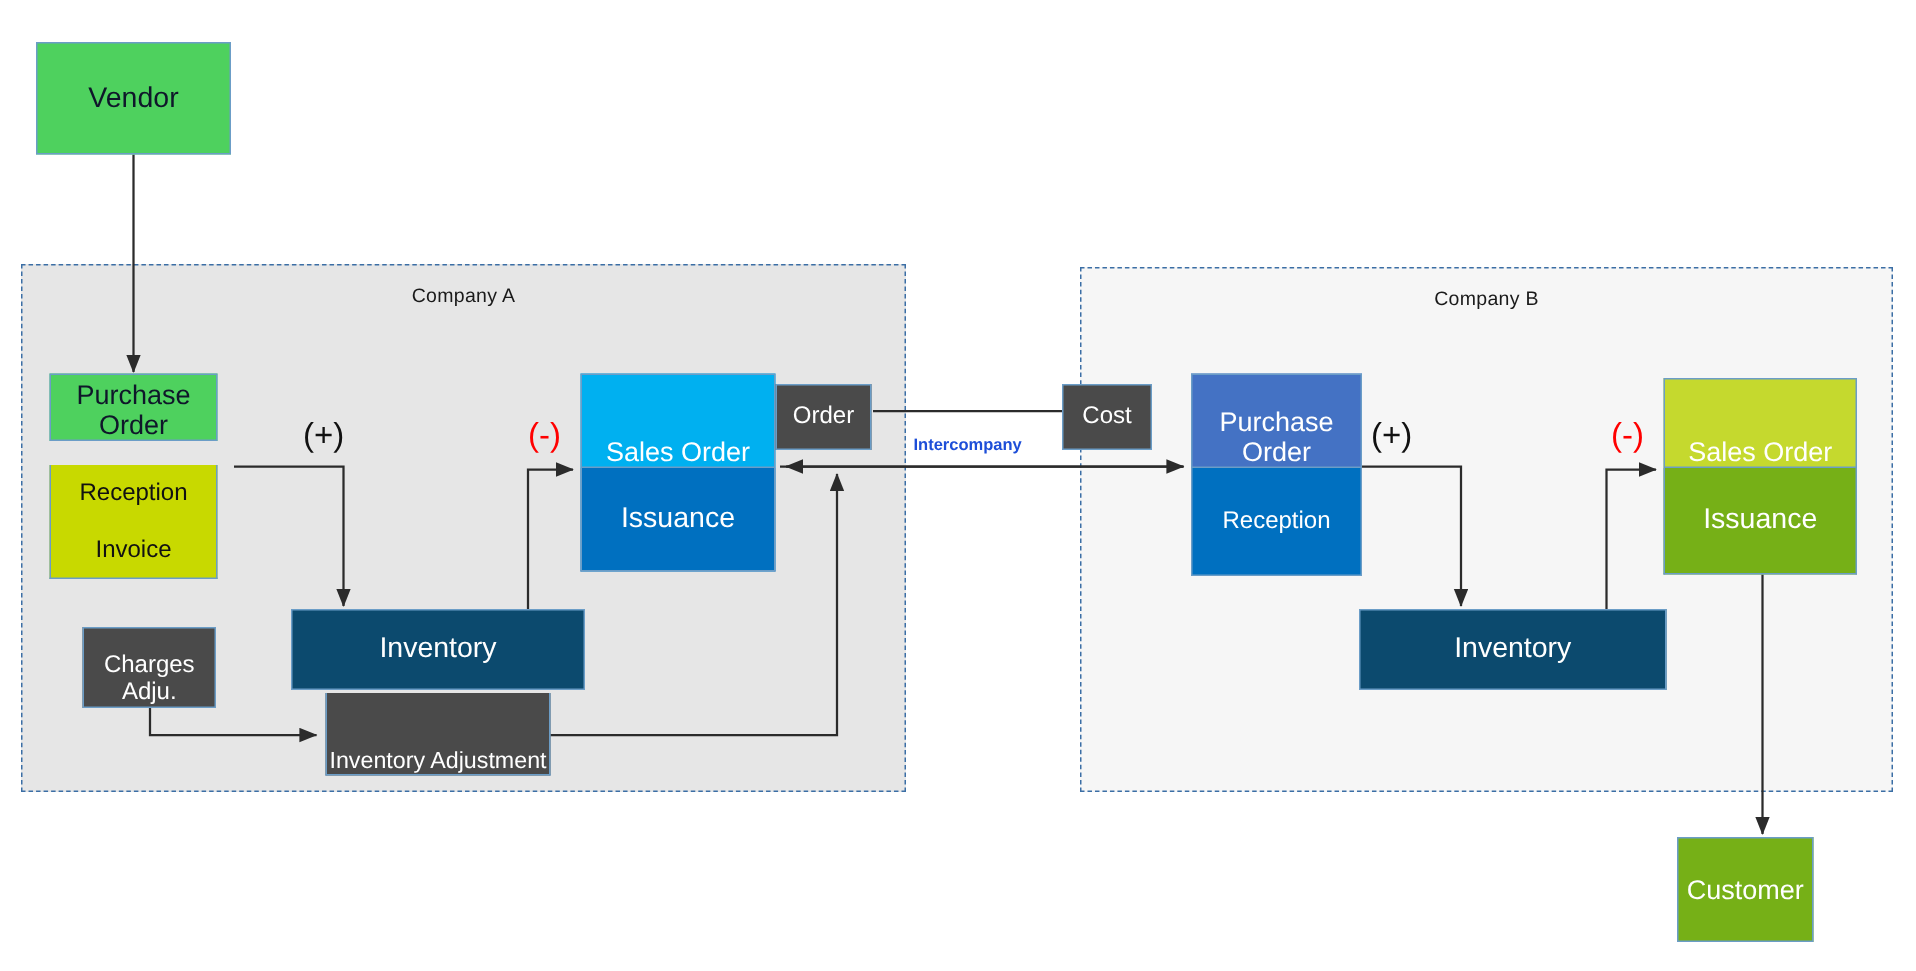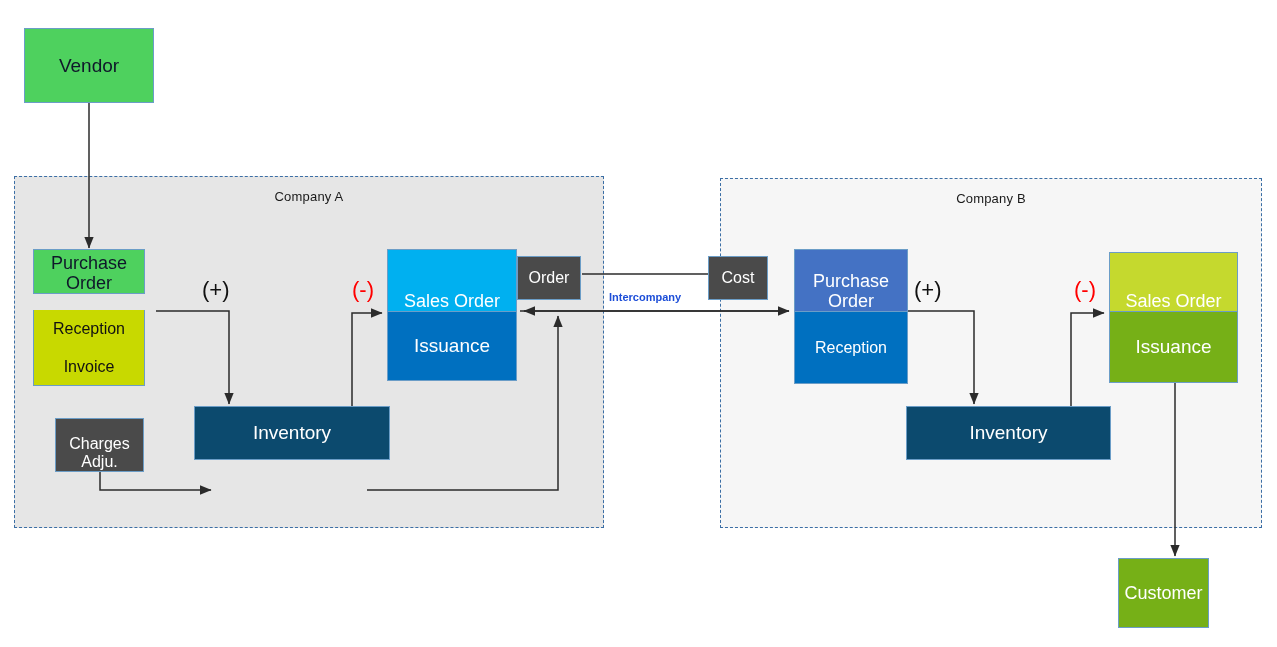--- a/index.html
+++ b/index.html
@@ -111,20 +111,23 @@
   </div>
 
   <div class="node stack c-gray" style="left:55px;top:390px;width:89px;height:54px;font-size:16px;margin-top:28px;">
     <span>Charges Adju.</span>
   </div>
 
   <div class="node c-navy" style="left:194px;top:406px;width:196px;height:54px;font-size:19px;">
     <span>Inventory</span>
   </div>
 
+  <div class="node stack c-gray" style="left:217px;top:462px;width:150px;height:55px;font-size:15.5px;border-top:none;">
+    <span>Inventory Adjustment</span>
+  </div>
 
   <div class="node stack c-cyan" style="left:387px;top:249px;width:130px;height:63px;font-size:18px;">
     <span>Sales Order</span>
   </div>
 
   <div class="node c-blue" style="left:387px;top:312px;width:130px;height:69px;font-size:19px;border-top:none;">
     <span>Issuance</span>
   </div>
 
   <div class="node c-gray" style="left:517px;top:256px;width:64px;height:44px;font-size:16px;">

